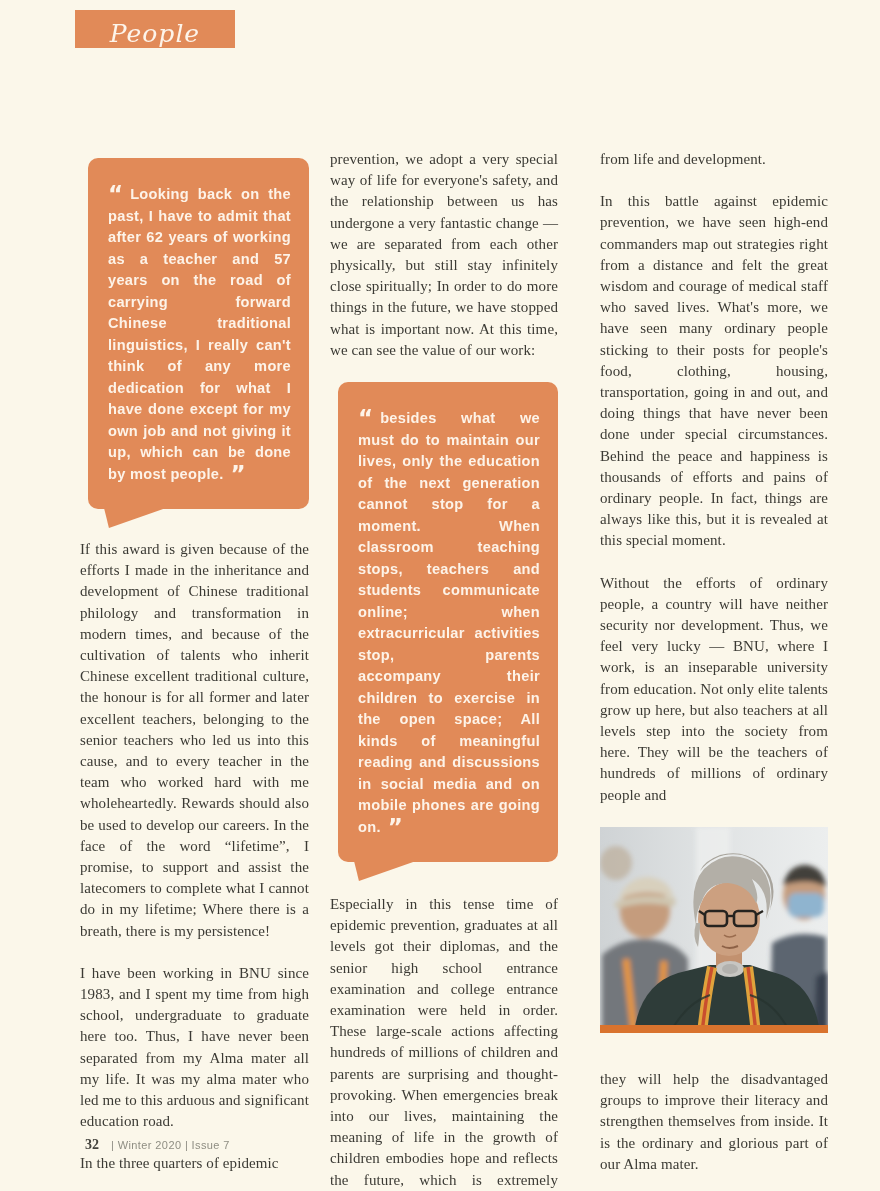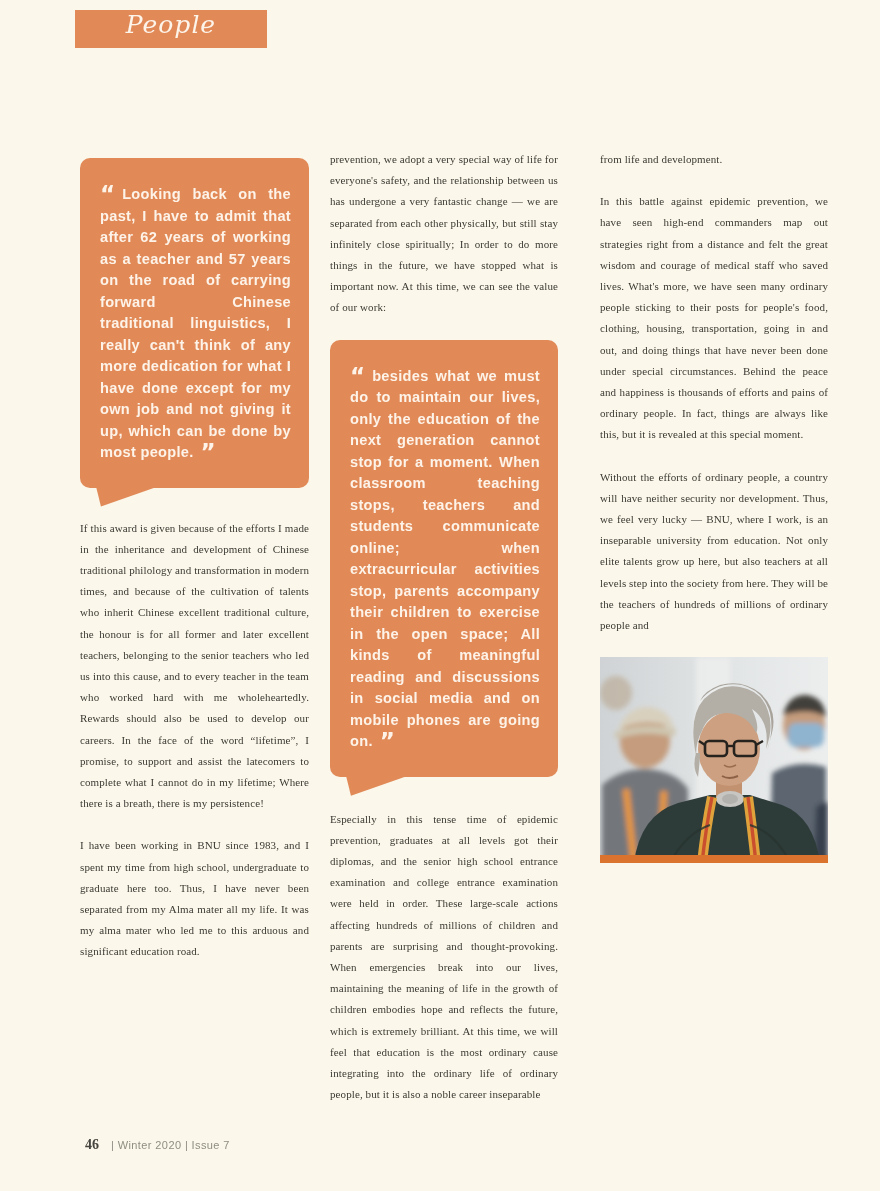--- a/index.html
+++ b/index.html
@@ -8,49 +8,49 @@
     background:#fbf7ea;
     font-family:"Liberation Serif", serif;
     color:#3b3a34;
     position:relative;
     overflow:hidden;
   }
   .page{position:absolute;inset:0;background:#fbf7ea;}
 
   
   .banner{
-    position:absolute;left:75px;top:10px;width:192px;height:38px;
+    position:absolute;left:75px;top:10px;width:160px;height:38px;
     background:#e18a58;
-    display:flex;align-items:flex-start;justify-content:center;
+    display:flex;align-items:flex-end;justify-content:center;
   }
   .banner .banner-label{
     font-family:"DejaVu Serif", serif;
     font-style:italic;
     color:#fdf4ea;
     font-size:25px;
     letter-spacing:1px;
   }
 
   
   .col{position:absolute;text-align:justify;}
   .col-left{left:80px;top:158px;width:229px;}
   .col-mid{left:330px;top:149px;width:228px;}
   .col-right{left:600px;top:149px;width:228px;}
 
   .col p.body{
     margin:0 0 21px 0;
-    font-size:11px;
+    font-size:15px;
     line-height:21.2px;
     letter-spacing:0.1px;
     text-align:justify;
     font-family:Liberation Serif, serif;
   }
 
   
-  .quote-wrap{position:relative;margin:0 0 30px 0;}
+  .quote-wrap{position:relative;margin:0 0 30px 8px;}
   .quote-box{
     background:#e18a58;
     border-radius:10px;
     padding:26px 18px 24px 20px;
     color:#fdf3e8;
     font-family:"Liberation Sans", sans-serif;
     font-weight:bold;
     font-size:14.6px;
     line-height:21.5px;
     letter-spacing:0.3px;
@@ -104,20 +104,21 @@
 
   <div class="col col-left">
     <div class="quote-wrap">
       <div class="quote-box">
         <span class="qmark open">“</span><span>Looking back on the past, I have to admit that after 62 years of working as a teacher and 57 years on the road of carrying forward Chinese traditional linguistics, I really can't think of any more dedication for what I have done except for my own job and not giving it up, which can be done by most people.</span><span class="qmark close">”</span>
       </div>
       <div class="quote-tail"></div>
     </div>
     <p class="body">If this award is given because of the efforts I made in the inheritance and development of Chinese traditional philology and transformation in modern times, and because of the cultivation of talents who inherit Chinese excellent traditional culture, the honour is for all former and later excellent teachers, belonging to the senior teachers who led us into this cause, and to every teacher in the team who worked hard with me wholeheartedly. Rewards should also be used to develop our careers. In the face of the word “lifetime”, I promise, to support and assist the latecomers to complete what I cannot do in my lifetime; Where there is a breath, there is my persistence!</p>
     <p class="body">I have been working in BNU since 1983, and I spent my time from high school, undergraduate to graduate here too. Thus, I have never been separated from my Alma mater all my life. It was my alma mater who led me to this arduous and significant education road.</p>
+    <p class="body">In the three quarters of epidemic</p>
   </div>
 
   <div class="col col-mid">
     <p class="body">prevention, we adopt a very special way of life for everyone's safety, and the relationship between us has undergone a very fantastic change — we are separated from each other physically, but still stay infinitely close spiritually; In order to do more things in the future, we have stopped what is important now. At this time, we can see the value of our work:</p>
     <div class="quote-wrap mid">
       <div class="quote-box">
         <span class="qmark open">“</span><span>besides what we must do to maintain our lives, only the education of the next generation cannot stop for a moment. When classroom teaching stops, teachers and students communicate online; when extracurricular activities stop, parents accompany their children to exercise in the open space; All kinds of meaningful reading and discussions in social media and on mobile phones are going on.</span><span class="qmark close">”</span>
       </div>
       <div class="quote-tail"></div>
     </div>
@@ -190,20 +191,21 @@
         <path d="M112 140 Q106 170 102 206" stroke="#c94f2e" stroke-width="3.4" fill="none"></path>
         <path d="M148 140 Q152 170 156 206" stroke="#e0a33c" stroke-width="10" fill="none"></path>
         <path d="M148 140 Q152 170 156 206" stroke="#c94f2e" stroke-width="3.4" fill="none"></path>
 
         <path d="M70 206 Q86 176 110 168 M150 168 Q176 176 190 206" stroke="#27332f" stroke-width="2" fill="none" opacity="0.8"></path>
       </g>
 
       <rect x="0" y="198" width="228" height="8" fill="#d9732e"></rect>
     </svg>
 
+    <p class="body">they will help the disadvantaged groups to improve their literacy and strengthen themselves from inside. It is the ordinary and glorious part of our Alma mater.</p>
   </div>
 
   <div class="footer">
-    <span class="page-num">46</span>
+    <span class="page-num">32</span>
     <span class="issue-meta">| Winter 2020 | Issue 7</span>
   </div>
 
 </div>
 
 </body></html>

